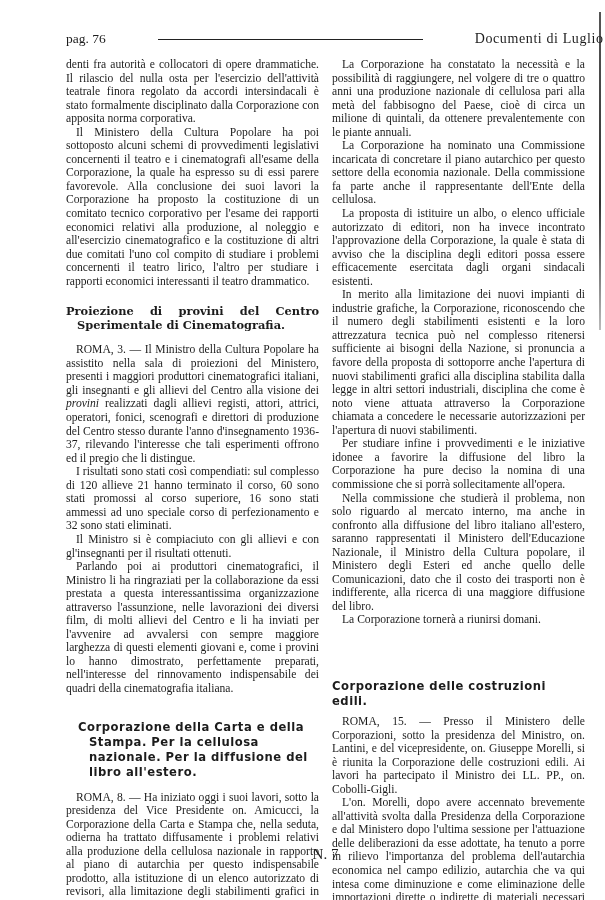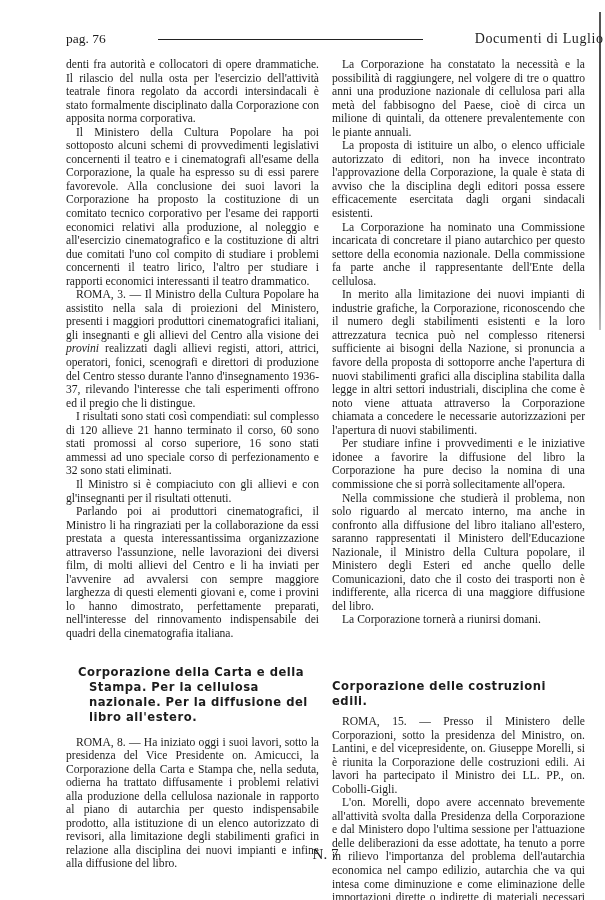--- a/index.html
+++ b/index.html
@@ -53,34 +53,35 @@
 <header class="running-head">
   <span class="rh-left">pag. 76</span>
   <span class="rh-rule" style="width:265px"></span>
   <span class="rh-right">Documenti di Luglio XV</span>
 </header>
 
 <section class="column col-left">
   <p class="cont">denti fra autorità e collocatori di opere drammatiche. Il rilascio del nulla osta per l'esercizio dell'attività teatrale finora regolato da accordi intersindacali è stato formalmente disciplinato dalla Corporazione con apposita norma corporativa.</p>
   <p>Il Ministero della Cultura Popolare ha poi sottoposto alcuni schemi di provvedimenti legislativi concernenti il teatro e i cinematografi all'esame della Corporazione, la quale ha espresso su di essi parere favorevole. Alla conclusione dei suoi lavori la Corporazione ha proposto la costituzione di un comitato tecnico corporativo per l'esame dei rapporti economici relativi alla produzione, al noleggio e all'esercizio cinematografico e la costituzione di altri due comitati l'uno col compito di studiare i problemi concernenti il teatro lirico, l'altro per studiare i rapporti economici interessanti il teatro drammatico.</p>
 
+  <h2 class="heading-serif">Proiezione di provini del Centro Sperimentale di Cinematografia.</h2>
   <p><span>ROMA, 3. — Il Ministro della Cultura Popolare ha assistito nella sala di proiezioni del Ministero, presenti i maggiori produttori cinematografici italiani, gli insegnanti e gli allievi del Centro alla visione dei </span><em>provini</em><span> realizzati dagli allievi registi, attori, attrici, operatori, fonici, scenografi e direttori di produzione del Centro stesso durante l'anno d'insegnamento 1936-37, rilevando l'interesse che tali esperimenti offrono ed il pregio che li distingue.</span></p>
   <p>I risultati sono stati così compendiati: sul complesso di 120 allieve 21 hanno terminato il corso, 60 sono stati promossi al corso superiore, 16 sono stati ammessi ad uno speciale corso di perfezionamento e 32 sono stati eliminati.</p>
   <p>Il Ministro si è compiaciuto con gli allievi e con gl'insegnanti per il risultati ottenuti.</p>
   <p>Parlando poi ai produttori cinematografici, il Ministro li ha ringraziati per la collaborazione da essi prestata a questa interessantissima organizzazione attraverso l'assunzione, nelle lavorazioni dei diversi film, di molti allievi del Centro e li ha inviati per l'avvenire ad avvalersi con sempre maggiore larghezza di questi elementi giovani e, come i provini lo hanno dimostrato, perfettamente preparati, nell'interesse del rinnovamento indispensabile dei quadri della cinematografia italiana.</p>
 
   <h2 class="heading-sans">Corporazione della Carta e della Stampa. Per la cellulosa nazionale. Per la diffusione del libro all'estero.</h2>
   <p>ROMA, 8. — Ha iniziato oggi i suoi lavori, sotto la presidenza del Vice Presidente on. Amicucci, la Corporazione della Carta e Stampa che, nella seduta, odierna ha trattato diffusamente i problemi relativi alla produzione della cellulosa nazionale in rapporto al piano di autarchia per questo indispensabile prodotto, alla istituzione di un elenco autorizzato di revisori, alla limitazione degli stabilimenti grafici in relazione alla disciplina dei nuovi impianti e infine alla diffusione del libro.</p>
 
 </section>
 
 <section class="column col-right">
   <p>La Corporazione ha constatato la necessità e la possibilità di raggiungere, nel volgere di tre o quattro anni una produzione nazionale di cellulosa pari alla metà del fabbisogno del Paese, cioè di circa un milione di quintali, da ottenere prevalentemente con le piante annuali.</p>
+  <p>La Corporazione ha nominato una Commissione incaricata di concretare il piano autarchico per questo settore della economia nazionale. Della commissione fa parte anche il rappresentante dell'Ente della cellulosa.</p>
   <p>La proposta di istituire un albo, o elenco ufficiale autorizzato di editori, non ha invece incontrato l'approvazione della Corporazione, la quale è stata di avviso che la disciplina degli editori possa essere efficacemente esercitata dagli organi sindacali esistenti.</p>
-  <p>La Corporazione ha nominato una Commissione incaricata di concretare il piano autarchico per questo settore della economia nazionale. Della commissione fa parte anche il rappresentante dell'Ente della cellulosa.</p>
   <p>In merito alla limitazione dei nuovi impianti di industrie grafiche, la Corporazione, riconoscendo che il numero degli stabilimenti esistenti e la loro attrezzatura tecnica può nel complesso ritenersi sufficiente ai bisogni della Nazione, si pronuncia a favore della proposta di sottoporre anche l'apertura di nuovi stabilimenti grafici alla disciplina stabilita dalla legge in altri settori industriali, disciplina che come è noto viene attuata attraverso la Corporazione chiamata a concedere le necessarie autorizzazioni per l'apertura di nuovi stabilimenti.</p>
   <p>Per studiare infine i provvedimenti e le iniziative idonee a favorire la diffusione del libro la Corporazione ha pure deciso la nomina di una commissione che si porrà sollecitamente all'opera.</p>
   <p>Nella commissione che studierà il problema, non solo riguardo al mercato interno, ma anche in confronto alla diffusione del libro italiano all'estero, saranno rappresentati il Ministero dell'Educazione Nazionale, il Ministro della Cultura popolare, il Ministero degli Esteri ed anche quello delle Comunicazioni, dato che il costo dei trasporti non è indifferente, alla ricerca di una maggiore diffusione del libro.</p>
   <p>La Corporazione tornerà a riunirsi domani.</p>
 
   <h2 class="heading-sans single">Corporazione delle costruzioni edili.</h2>
   <p>ROMA, 15. — Presso il Ministero delle Corporazioni, sotto la presidenza del Ministro, on. Lantini, e del vicepresidente, on. Giuseppe Morelli, si è riunita la Corporazione delle costruzioni edili. Ai lavori ha partecipato il Ministro dei LL. PP., on. Cobolli-Gigli.</p>
   <p>L'on. Morelli, dopo avere accennato brevemente all'attività svolta dalla Presidenza della Corporazione e dal Ministero dopo l'ultima sessione per l'attuazione delle deliberazioni da esse adottate, ha tenuto a porre in rilievo l'importanza del problema dell'autarchia economica nel campo edilizio, autarchia che va qui intesa come diminuzione e come eliminazione delle importazioni dirette o indirette di materiali necessari nell'edilizia. Il Comitato tecnico corporativo, appositamente costituito, ha predisposto un piano particolareggiato che viene sottoposto all'esame della Corporazione.</p>
 
 </section>

